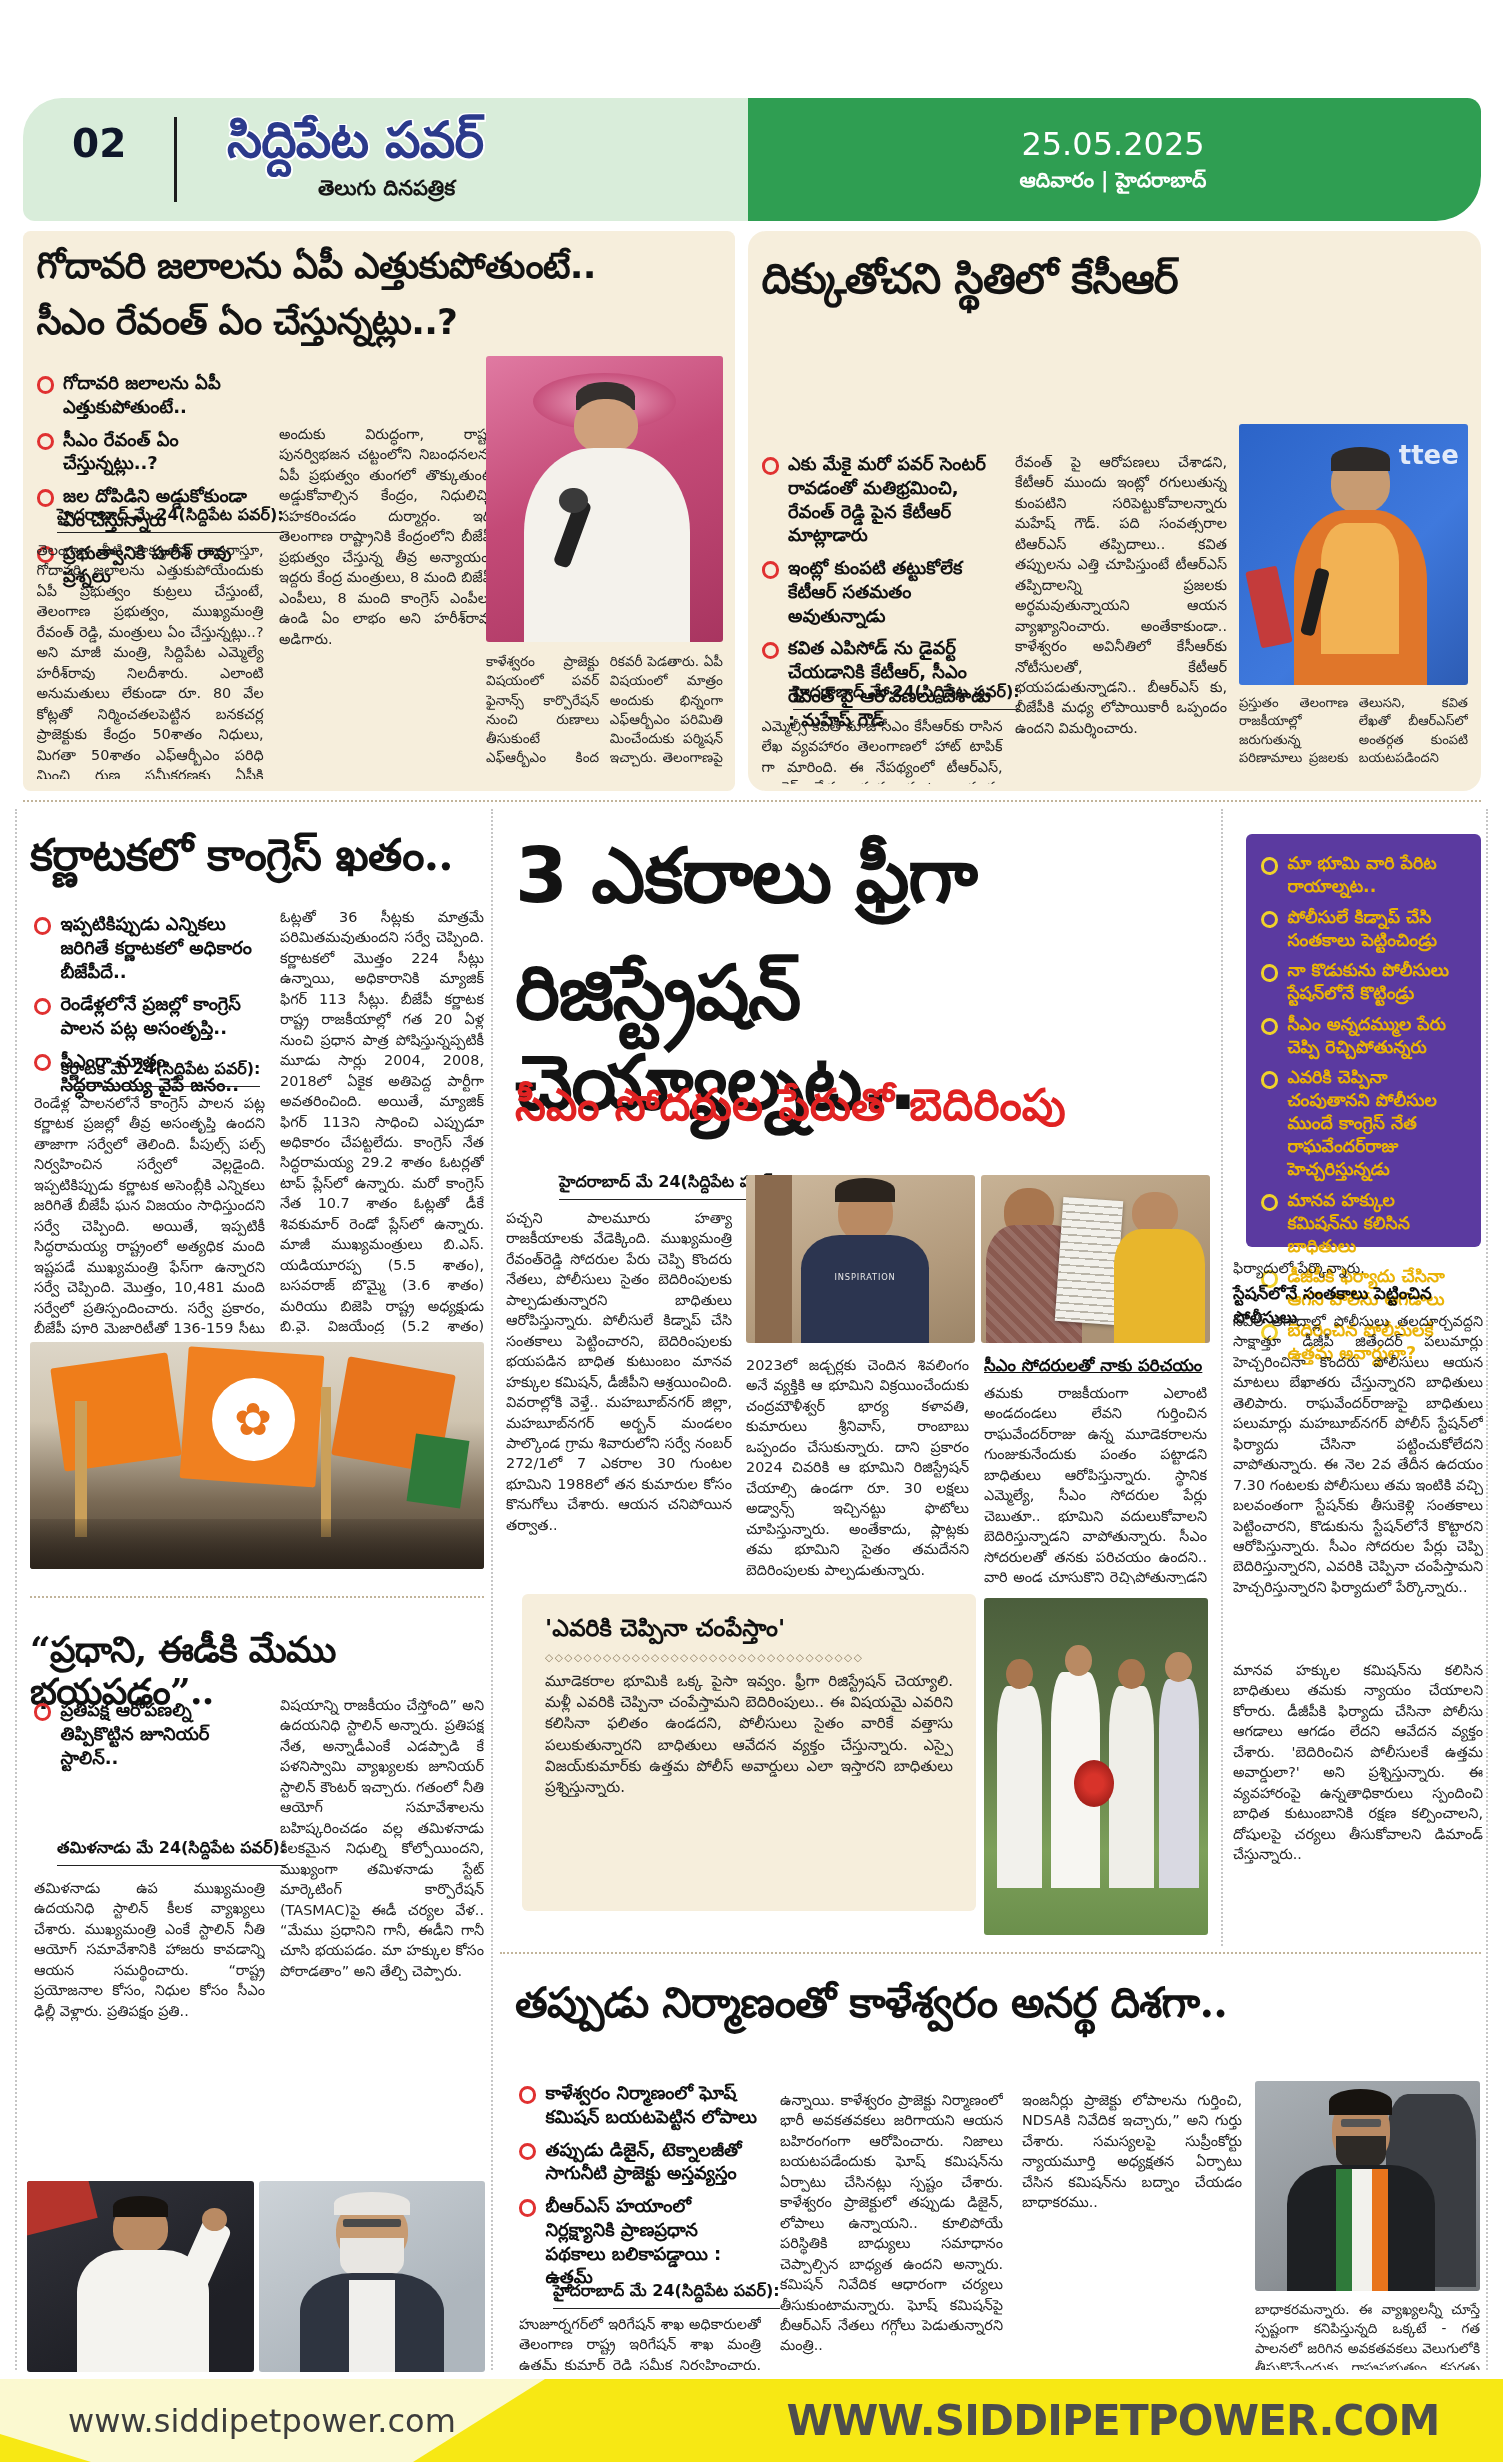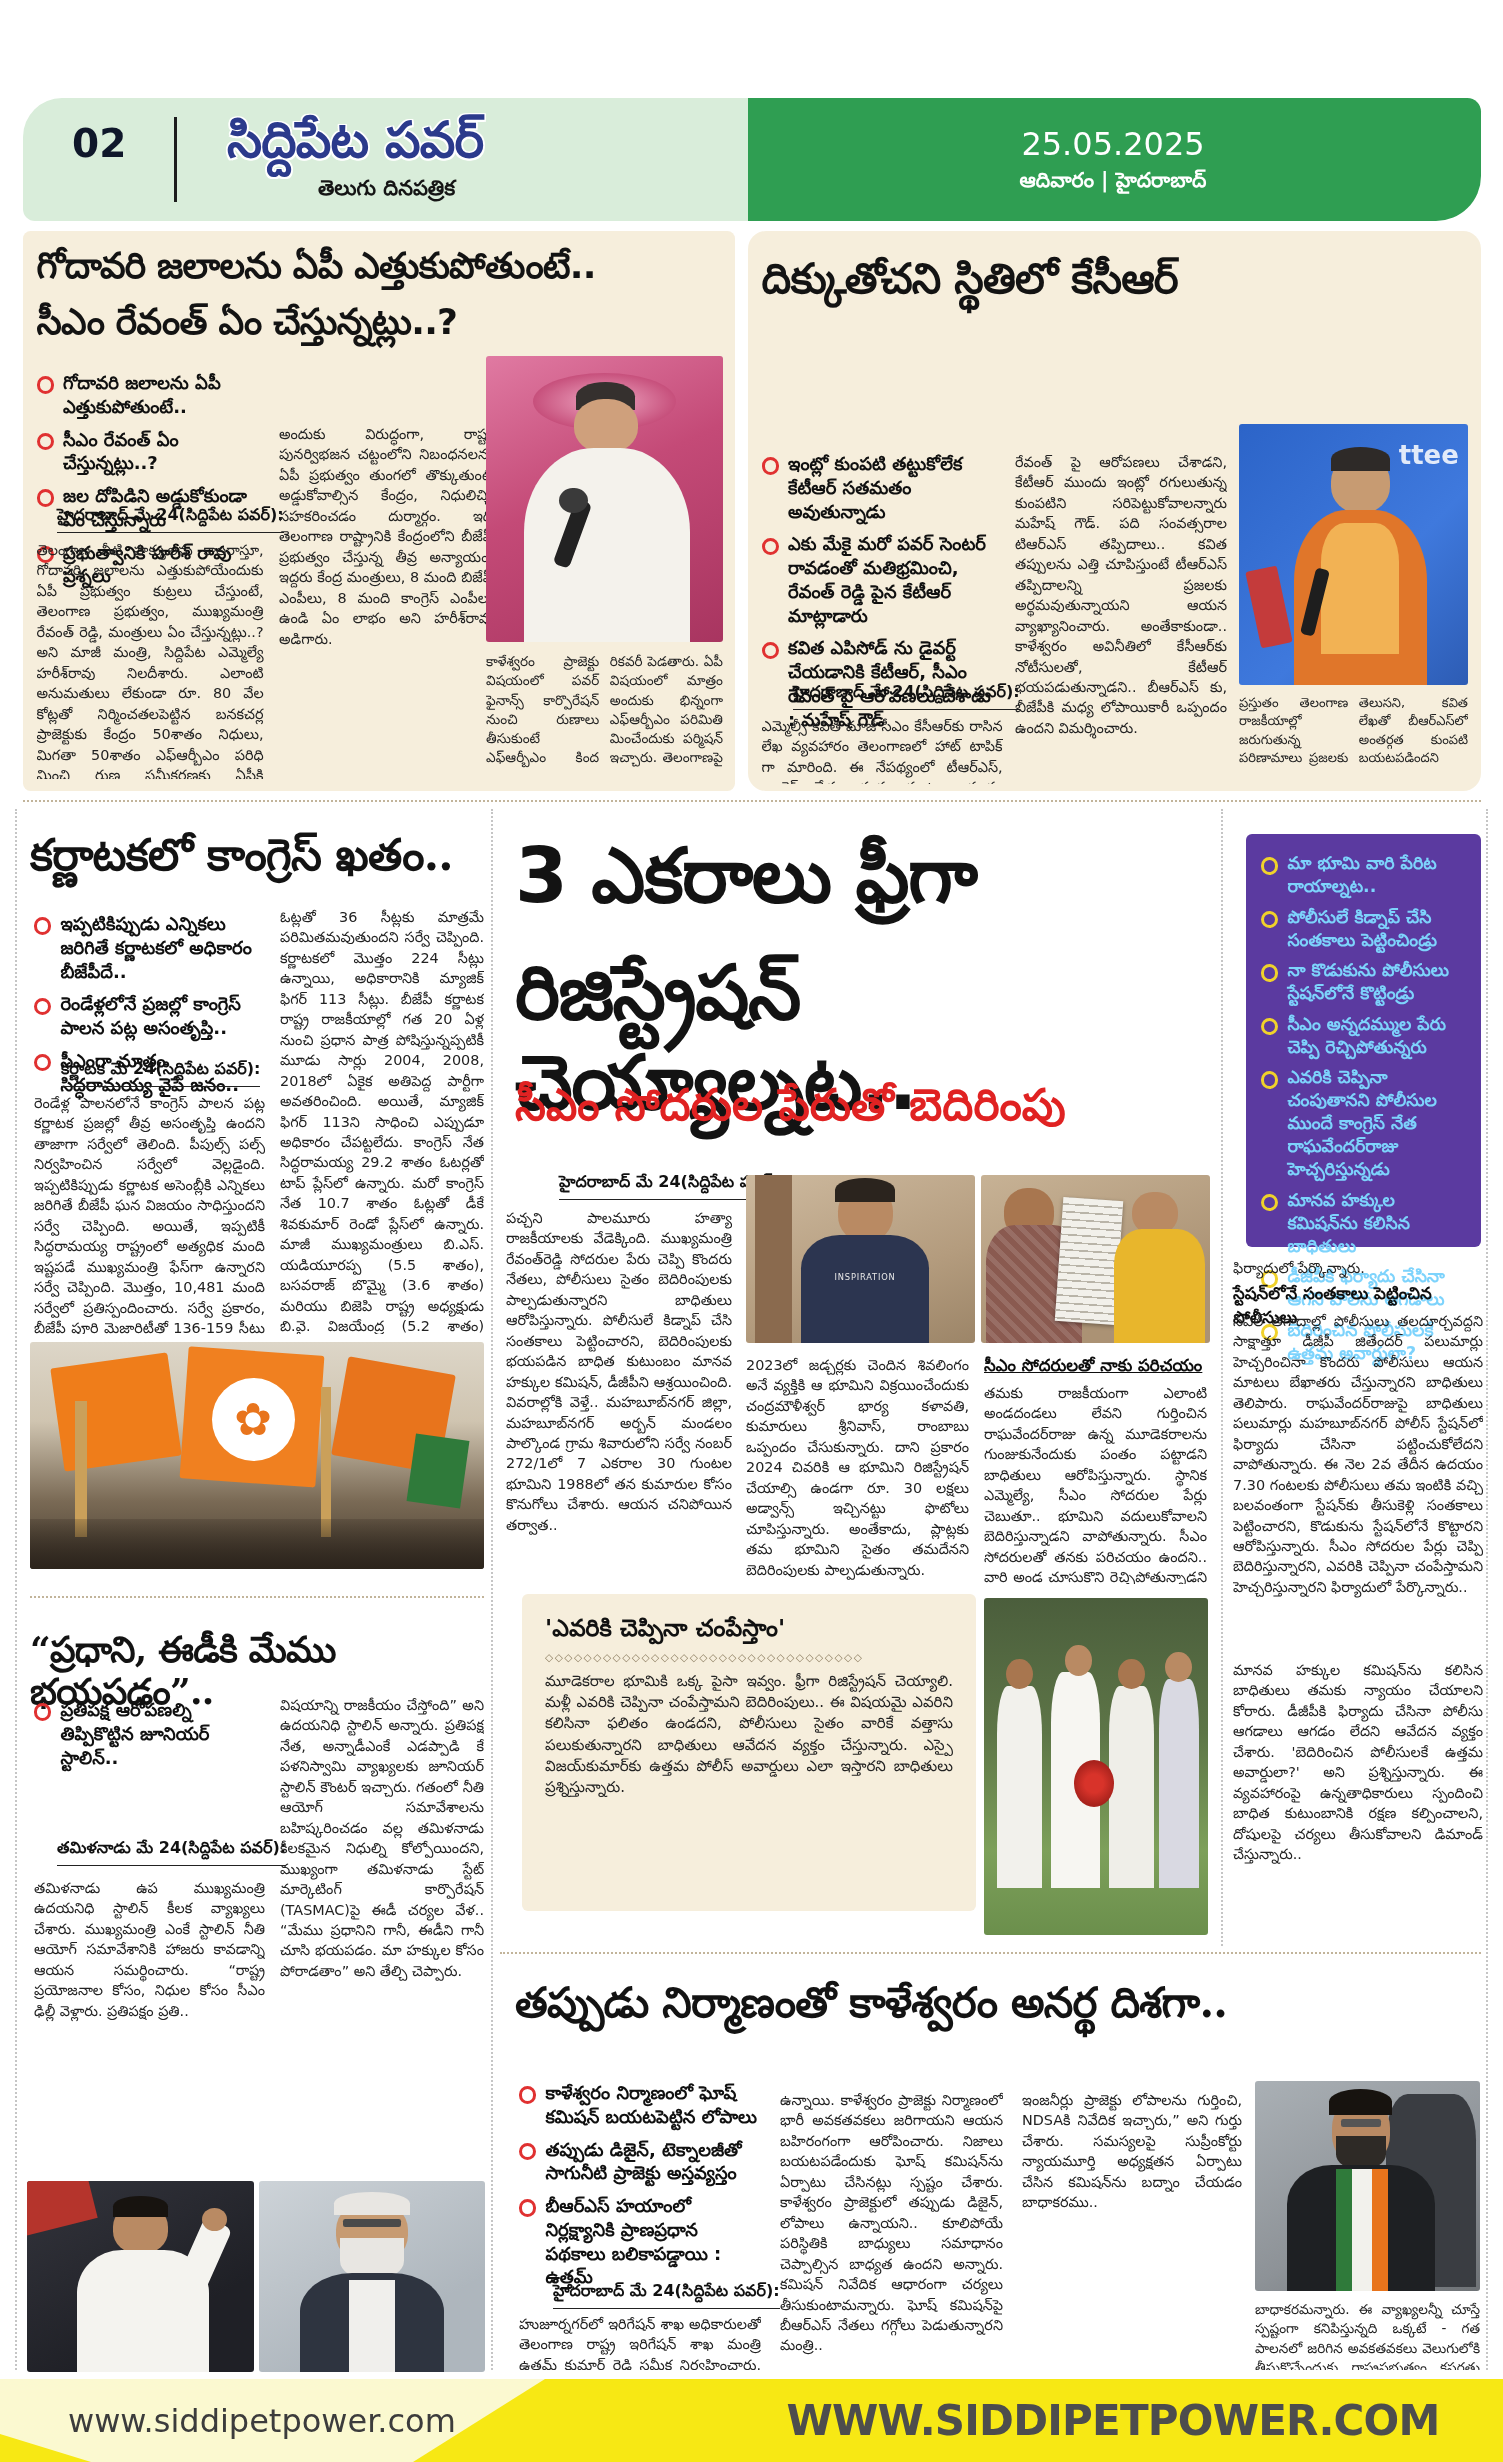--- a/index.html
+++ b/index.html
@@ -6,21 +6,21 @@
   #page{position:relative;width:1503px;height:2462px;background:#ffffff;overflow:hidden;
         font-family:"DejaVu Sans","Liberation Sans",sans-serif;color:#1b1b1b;}
   .abs{position:absolute;}
   .pp{position:absolute;}
   .photo{position:absolute;overflow:hidden;border-radius:3px;}
   .headline{font-weight:900;color:#131313;letter-spacing:-0.8px;line-height:1.18;}
   .body{font-size:14.4px;line-height:1.42;text-align:justify;color:#222;overflow:hidden;}
   .bullets{display:flex;flex-direction:column;gap:9px;}
   .bullet{display:flex;gap:9px;font-weight:bold;font-size:18px;line-height:1.32;color:#101010;}
   .bullet .ring{width:11.4px;height:11.4px;border:3.8px solid #e03131;border-radius:50%;flex:none;margin-top:5.3px;background:transparent;}
-  .bullet.ylw{color:#7dd3fc;font-size:17.4px;}
+  .bullet.ylw{color:#eab308;font-size:17.4px;}
   .bullet.ylw .ring{border-color:#f0d22b;}
   .dateline{font-weight:bold;font-size:16px;color:#111;border-bottom:1.5px solid #222;padding-bottom:3.8px;display:inline-block;}
   .dotted-h{border-top:2.3px dotted #c2b49a;height:0;}
   .dotted-v{border-left:2.3px dotted #c5c5c5;width:0;}
   .subhead-bold{font-weight:bold;font-size:16.7px;color:#0e0e0e;}
   .quote-title{font-weight:900;font-size:23.5px;color:#111;}
   .quote-deco{color:#8a7a5d;font-size:10.6px;letter-spacing:1.5px;margin:4.5px 0 7.6px 0;}
 </style>
 </head>
 <body>
@@ -74,25 +74,25 @@
     </div>
     <div class="abs body" style="left:463px;top:421px;width:237px;height:127px;column-count:2;column-gap:10.6px;font-size:13.6px;">కాళేశ్వరం ప్రాజెక్టు విషయంలో పవర్ ఫైనాన్స్ కార్పొరేషన్ నుంచి రుణాలు తీసుకుంటే ఎఫ్ఆర్బీఎం కింద రికవరీ పెడతారు. ఏపీ విషయంలో మాత్రం అందుకు భిన్నంగా ఎఫ్ఆర్బీఎం పరిమితి మించేందుకు పర్మిషన్ ఇచ్చారు. తెలంగాణపై అన్యాయం.. ఆంధ్రప్రదేశ్‌పై వరాల జల్లు. ప్రభుత్వాన్ని నిలదీసే ధైర్యం లేదు. నాటి సమైక్య పాలకుల కృష్ణా జలాల అక్రమ తరలింపు.. నేటి కాంగ్రెస్ నాయకుల ద్వారా గోదావరి జలాల దోపిడీ చేస్తున్నారు. కేంద్రాన్ని నిలదీయాలని హరీశ్ కోరారు.</div>
   </div>
 
   <div class="abs" style="left:748px;top:231px;width:733px;height:560px;background:#f6eedc;border-radius:18px;">
     <div class="abs headline" style="left:13.6px;top:23px;width:704px;font-size:42px;font-weight:800;font-family:'DejaVu Serif','Liberation Serif',serif;">దిక్కుతోచని స్థితిలో కేసీఆర్</div>
 
     <div class="abs bullets" style="left:13.6px;top:221px;width:241px;">
       <div class="bullet">
           <span class="ring"></span>
+          <span>ఎకు మేకై మరో పవర్ సెంటర్ రావడంతో మతిభ్రమించి, రేవంత్ రెడ్డి పైన కేటీఆర్ మాట్లాడారు</span>
+        </div>
+      <div class="bullet">
+          <span class="ring"></span>
           <span>ఇంట్లో కుంపటి తట్టుకోలేక కేటీఆర్ సతమతం అవుతున్నాడు</span>
-        </div>
-      <div class="bullet">
-          <span class="ring"></span>
-          <span>ఎకు మేకై మరో పవర్ సెంటర్ రావడంతో మతిభ్రమించి, రేవంత్ రెడ్డి పైన కేటీఆర్ మాట్లాడారు</span>
         </div>
       <div class="bullet">
           <span class="ring"></span>
           <span>కవిత ఎపిసోడ్ ను డైవర్ట్ చేయడానికి కేటీఆర్, సీఎం రేవంత్ పై ఆరోపణలు చేశాడు : మహేష్ గౌడ్</span>
         </div>
     </div>
     <div class="abs dateline" style="left:45px;top:451px;">హైదరాబాద్ మే 24(సిద్దిపేట పవర్):</div>
     <div class="abs body" style="left:13.6px;top:485px;width:241px;height:68px;">ఎమ్మెల్సీ కవిత మాజీ సీఎం కేసీఆర్‌కు రాసిన లేఖ వ్యవహారం తెలంగాణలో హాట్ టాపిక్ గా మారింది. ఈ నేపథ్యంలో టీఆర్ఎస్, కాంగ్రెస్ నేతల మధ్య మాటల యుద్ధం నడుస్తోంది..</div>
     <div class="abs body" style="left:267px;top:221px;width:212px;height:332px;">రేవంత్ పై ఆరోపణలు చేశాడని, కేటీఆర్ ముందు ఇంట్లో రగులుతున్న కుంపటిని సరిపెట్టుకోవాలన్నారు మహేష్ గౌడ్. పది సంవత్సరాల టిఆర్ఎస్ తప్పిదాలు.. కవిత తప్పులను ఎత్తి చూపిస్తుంటే టీఆర్ఎస్ తప్పిదాలన్ని ప్రజలకు అర్థమవుతున్నాయని ఆయన వ్యాఖ్యానించారు. అంతేకాకుండా.. కాళేశ్వరం అవినీతిలో కేసీఆర్‌కు నోటీసులతో, కేటీఆర్ భయపడుతున్నాడని.. బీఆర్ఎస్ కు, బీజేపీకి మధ్య లోపాయికారీ ఒప్పందం ఉందని విమర్శించారు.</div>
 

